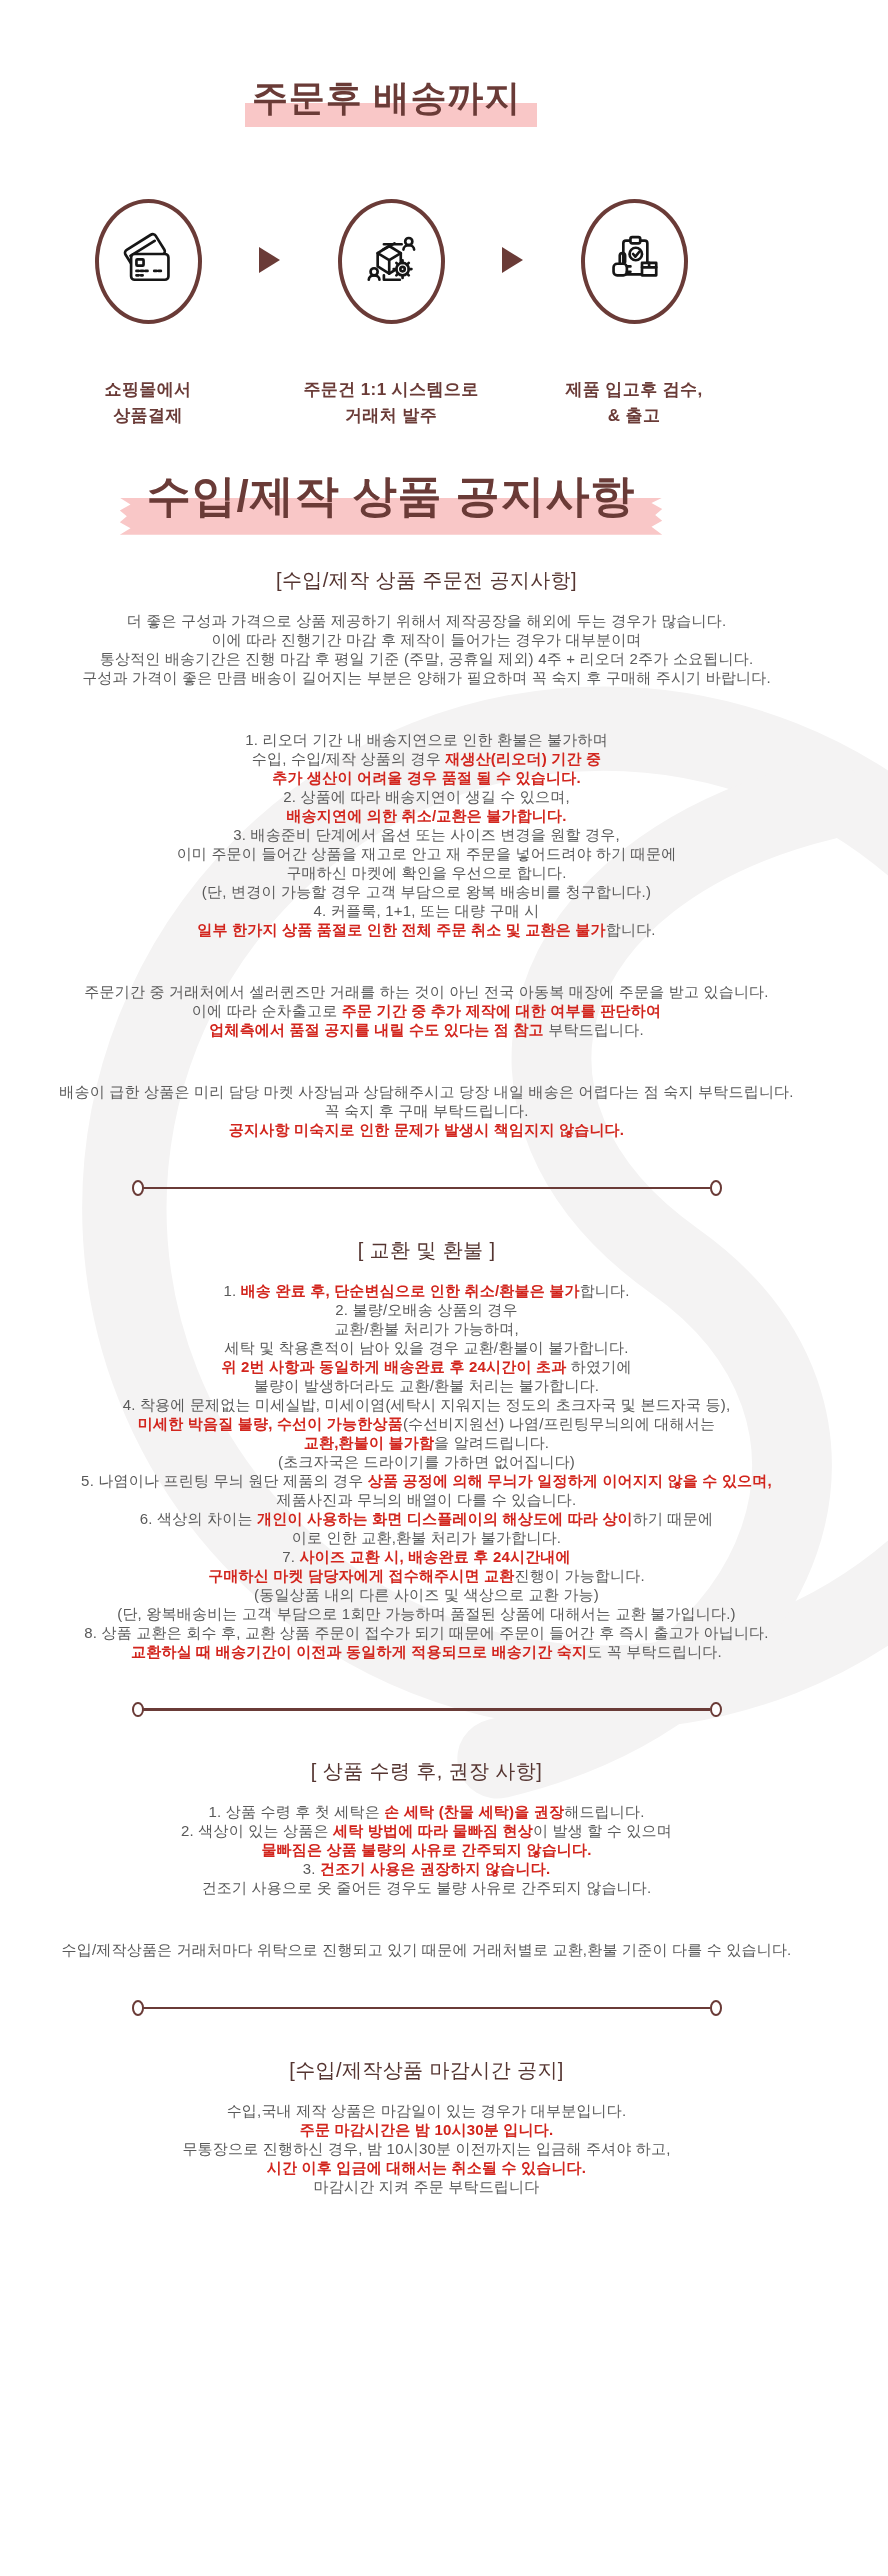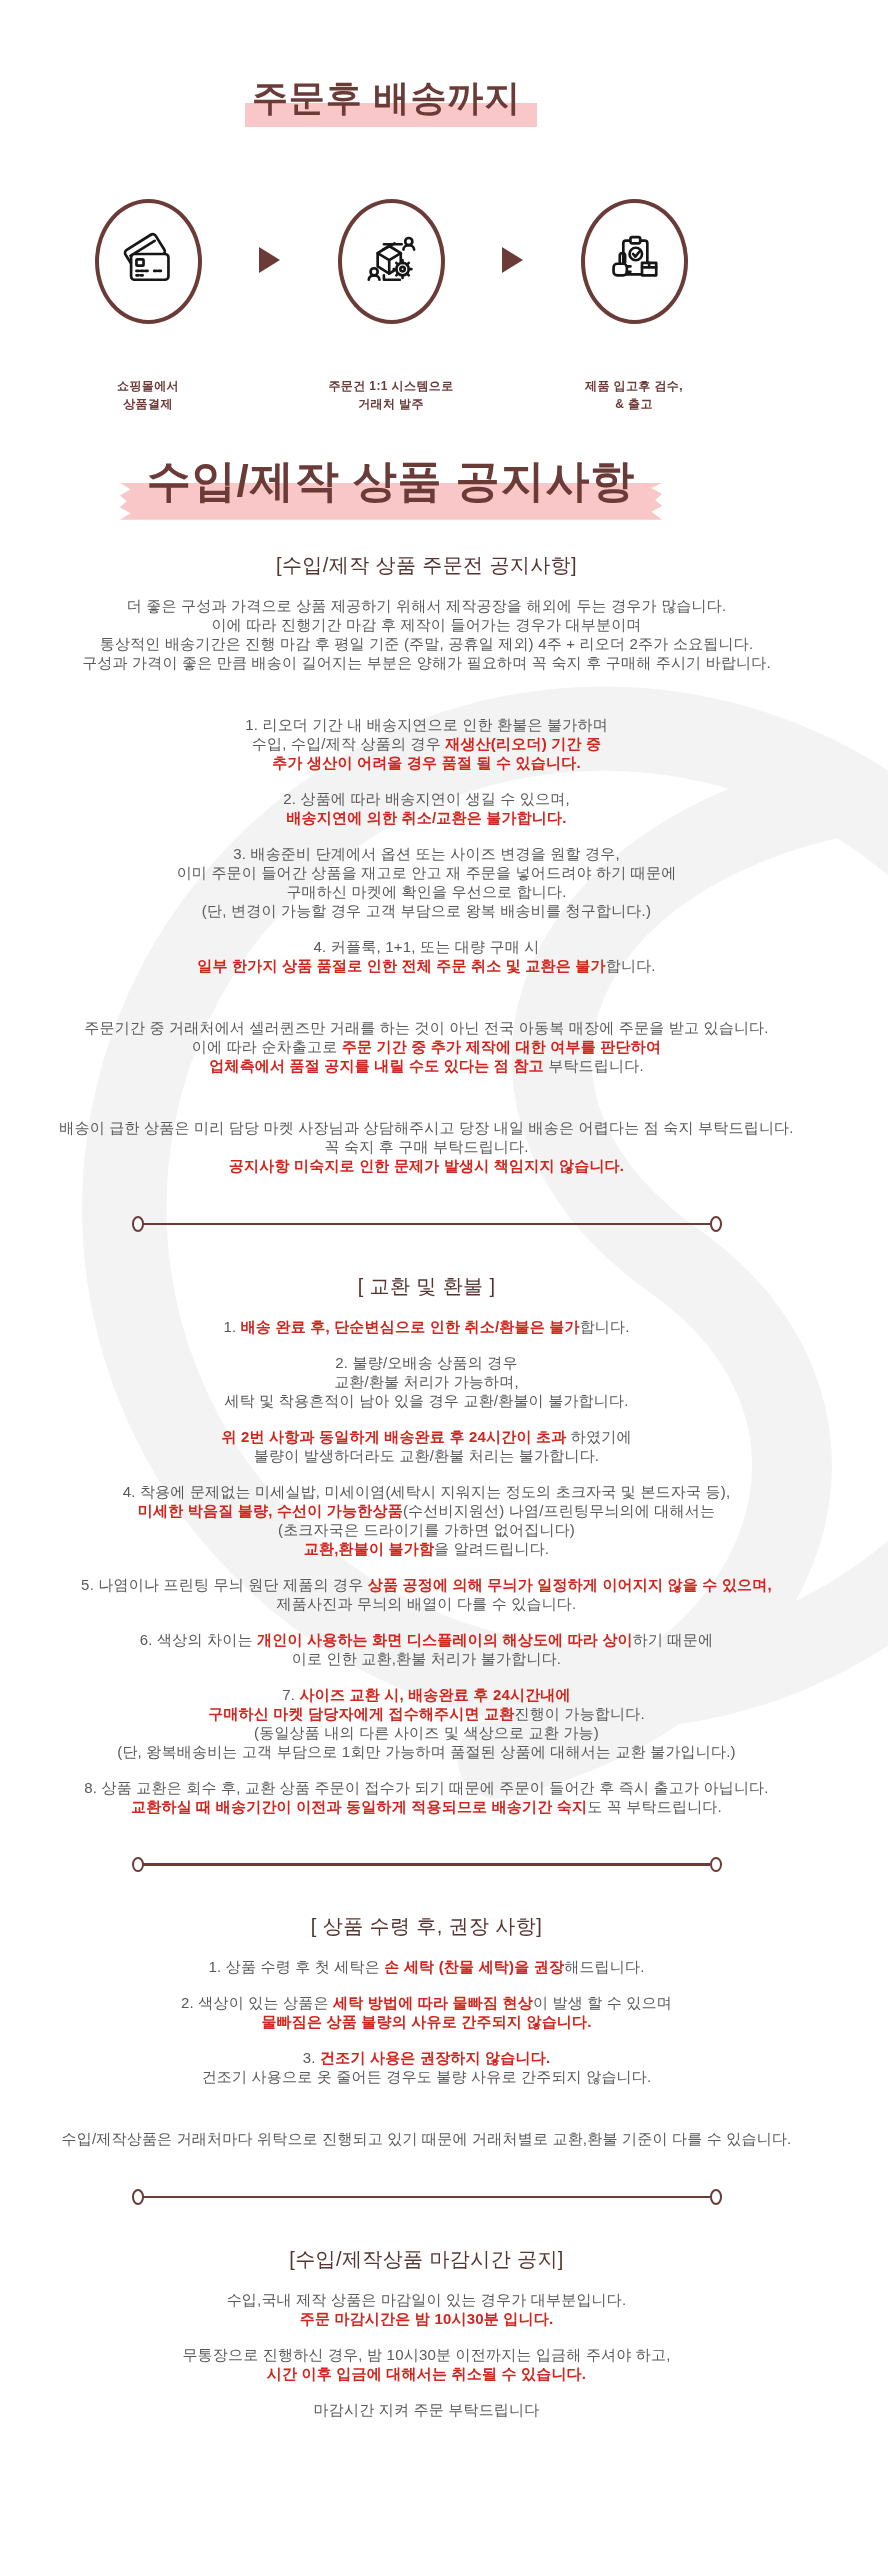--- a/index.html
+++ b/index.html
@@ -29,21 +29,21 @@
   }
 
   
   .steps{display:flex;justify-content:center;align-items:flex-start;margin-top:80px;}
   .step{width:204px;}
   .ellipse{
     width:99px;height:117px;border:4.4px solid var(--brown);border-radius:50%;
     margin:0 auto;display:flex;align-items:center;justify-content:center;background:#fff;
   }
   .step-label{
-    margin-top:53px;font-size:12px;font-weight:bold;color:var(--brown);
+    margin-top:53px;font-size:17px;font-weight:bold;color:var(--brown);
     line-height:1.5;white-space:pre-line;letter-spacing:0.4px;
   }
   .arrow{
     width:0;height:0;border-left:21px solid var(--brown);
     border-top:13.3px solid transparent;border-bottom:13.3px solid transparent;
     margin:48px 9px 0 9px;flex:none;
   }
 
   
   .h2-wrap{margin-top:39px;}
@@ -51,21 +51,21 @@
   .h2 .txt{position:relative;z-index:1;}
   .h2 .tape{
     position:absolute;left:-27px;right:-27px;top:52%;height:37px;background:var(--pink);z-index:0;
     clip-path:polygon(0% 0%,100% 0%,calc(100% - 10.7px) 14%,100% 30%,calc(100% - 7px) 46%,100% 62%,calc(100% - 10.7px) 78%,100% 100%,0% 100%,10.7px 82%,0% 66%,7px 50%,0% 34%,10.7px 18%);
   }
 
   
   #notice-blocks{width:853px;margin:21px auto 0;}
   .block-h{margin-top:41px;font-size:20px;font-weight:normal;color:var(--heading);letter-spacing:0.4px;line-height:1.3;}
   .block-h + .block-p{margin-top:18px;}
-  .block-p{margin-top:17px;font-size:15px;color:var(--gray);line-height:19px;letter-spacing:0.2px;}
+  .block-p{font-size:15px;color:var(--gray);line-height:19px;letter-spacing:0.2px;}
   .block-p.big{margin-top:43px;}
   .seg-g{color:var(--gray);}
   .seg-r{color:var(--red);font-weight:bold;}
   .divider{margin:41px auto;width:590px;display:flex;align-items:center;}
   .divider .ring{width:8px;height:11.5px;border:2.7px solid var(--brown);border-radius:50%;flex:none;background:#fff;}
   .divider .bar{flex:1;height:2.7px;background:var(--brown);margin:0 -0.9px;}
 </style>
 </head>
 <body>
 
@@ -202,22 +202,22 @@
         <div class="line"><span class="seg-g">교환/환불 처리가 가능하며,</span></div>
         <div class="line"><span class="seg-g">세탁 및 착용흔적이 남아 있을 경우 교환/환불이 불가합니다.</span></div>
       </div>
       <div class="block-p">
         <div class="line"><span class="seg-r">위 2번 사항과 동일하게 배송완료 후 24시간이 초과 </span><span class="seg-g">하였기에</span></div>
         <div class="line"><span class="seg-g">불량이 발생하더라도 교환/환불 처리는 불가합니다.</span></div>
       </div>
       <div class="block-p">
         <div class="line"><span class="seg-g">4. 착용에 문제없는 미세실밥, 미세이염(세탁시 지워지는 정도의 초크자국 및 본드자국 등),</span></div>
         <div class="line"><span class="seg-r">미세한 박음질 불량, 수선이 가능한상품</span><span class="seg-g">(수선비지원선) 나염/프린팅무늬의에 대해서는</span></div>
+        <div class="line"><span class="seg-r">교환,환불이 불가함</span><span class="seg-g">을 알려드립니다.</span></div>
         <div class="line"><span class="seg-g">(초크자국은 드라이기를 가하면 없어집니다)</span></div>
-        <div class="line"><span class="seg-r">교환,환불이 불가함</span><span class="seg-g">을 알려드립니다.</span></div>
       </div>
       <div class="block-p">
         <div class="line"><span class="seg-g">5. 나염이나 프린팅 무늬 원단 제품의 경우 </span><span class="seg-r">상품 공정에 의해 무늬가 일정하게 이어지지 않을 수 있으며,</span></div>
         <div class="line"><span class="seg-g">제품사진과 무늬의 배열이 다를 수 있습니다.</span></div>
       </div>
       <div class="block-p">
         <div class="line"><span class="seg-g">6. 색상의 차이는 </span><span class="seg-r">개인이 사용하는 화면 디스플레이의 해상도에 따라 상이</span><span class="seg-g">하기 때문에</span></div>
         <div class="line"><span class="seg-g">이로 인한 교환,환불 처리가 불가합니다.</span></div>
       </div>
       <div class="block-p">

